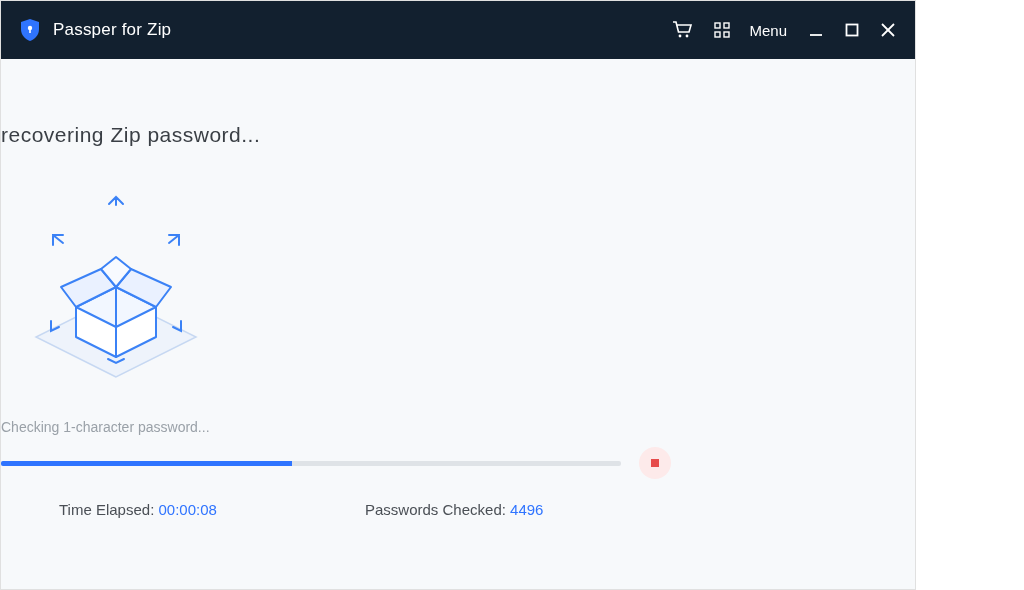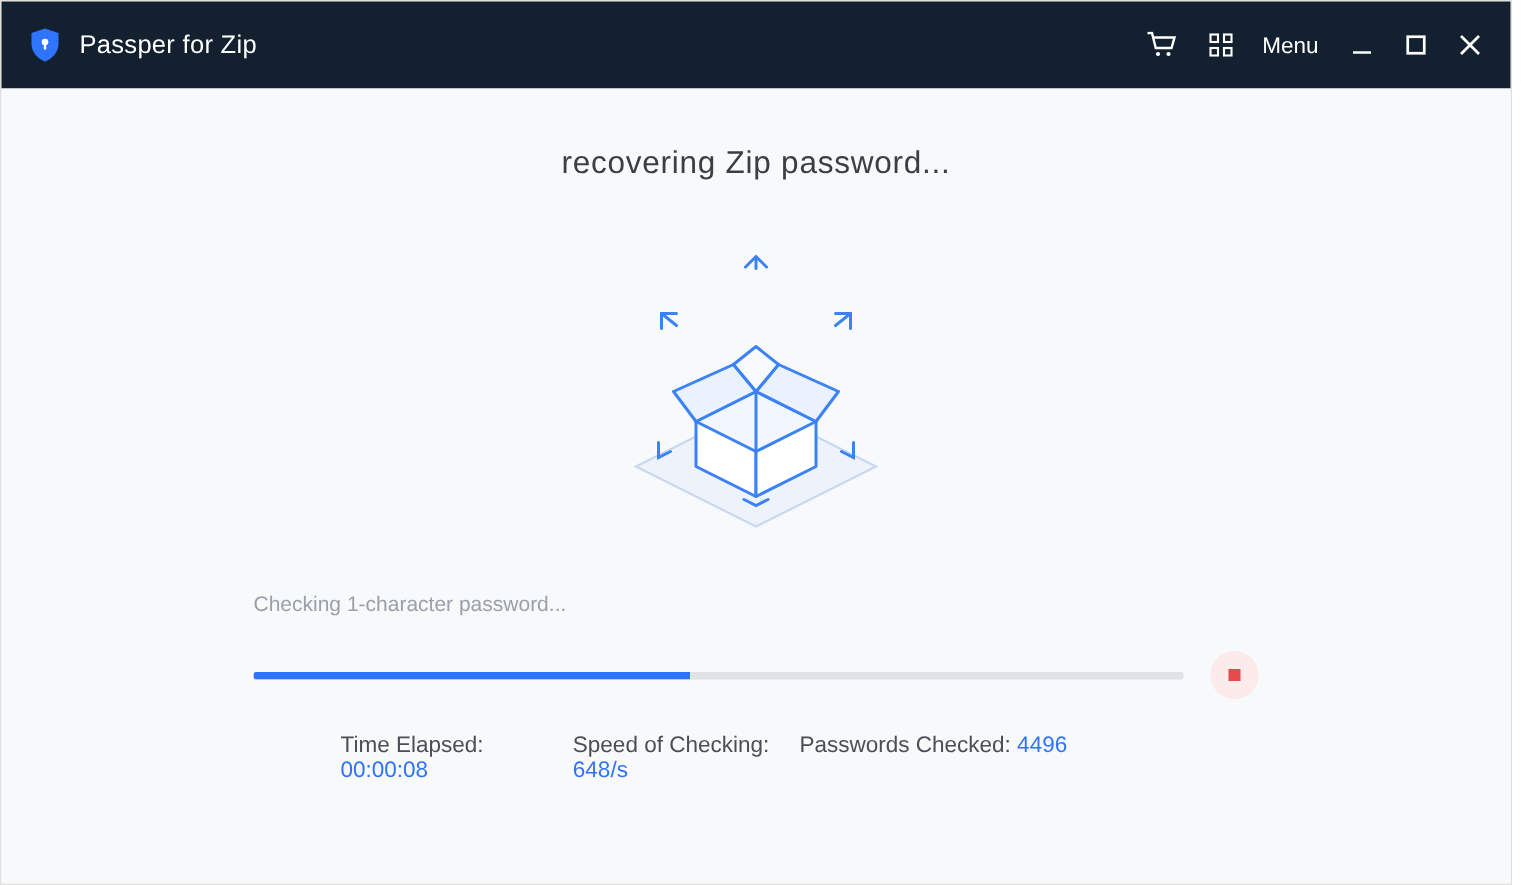--- a/index.html
+++ b/index.html
@@ -1,29 +1,29 @@
 <!DOCTYPE html>
 <html><head>
 <meta charset="utf-8">
 <style>
   * { box-sizing: border-box; margin: 0; padding: 0; }
   html, body { width: 1024px; height: 590px; font-family: "Segoe UI", Arial, sans-serif; background: #fff; overflow: hidden; }
-  .window { width: 1008px; height: 590px; border: 1px solid #e0e0e0; display: flex; flex-direction: column; }
+  .window { width: 916px; height: 590px; border: 1px solid #e0e0e0; display: flex; flex-direction: column; }
   .titlebar { height: 58px; background: #12202f; display: flex; align-items: center; padding: 0 20px 0 18px; color: #fff; }
   .titlebar-left { display: flex; align-items: center; gap: 12px; }
   .title-text { font-size: 17px; font-weight: 500; letter-spacing: 0.2px; }
   .titlebar-right { margin-left: auto; display: flex; align-items: center; gap: 22px; }
   .menu-group { display: flex; align-items: center; gap: 19px; }
   .menu-text { font-size: 15px; }
   .icon-btn { display: inline-flex; align-items: center; justify-content: center; cursor: pointer; }
-  .content { flex: 1; background: #f7f9fb; display: flex; flex-direction: column; align-items: center; padding-top: 38px; }
+  .content { flex: 1; background: #f7f9fb; display: flex; flex-direction: column; align-items: flex-start; padding-top: 64px; }
   .headline { font-size: 21px; color: #3a3f45; letter-spacing: 0.5px; }
   .illustration { margin-top: 40px; margin-bottom: 28px; }
   .progress-section { width: 670px; }
-  .progress-label { font-size: 14px; color: #9aa1a8; margin-bottom: 24px; }
+  .progress-label { font-size: 14px; color: #9aa1a8; margin-bottom: 12px; }
   .progress-row { display: flex; align-items: center; gap: 18px; }
   .progress-track { flex: 1; height: 5px; background: #dfe3e7; border-radius: 2px; overflow: hidden; }
   .progress-fill { height: 100%; background: #2f74ff; width: 47%; }
   .stop-btn { width: 32px; height: 32px; border-radius: 50%; background: #fdeaea; display: flex; align-items: center; justify-content: center; cursor: pointer; }
   .stop-square { width: 8px; height: 8px; background: #e64b4b; }
   .stats { display: flex; margin-top: 22px; padding-left: 58px; }
   .stats-col { flex: 1; display: flex; flex-direction: row; gap: 16px; }
   .stat { font-size: 15px; color: #4a4f55; }
   .stat .val { color: #2f74ff; }
 </style>
@@ -126,23 +126,20 @@
         </div>
         <div class="stop-btn">
           <div class="stop-square"></div>
         </div>
       </div>
       <div class="stats">
         <div class="stats-col">
           <div class="stat">
             <span>Time Elapsed: </span><span class="val">00:00:08</span>
           </div>
-          <div class="stat">
-            <span>Speed of Checking: </span><span class="val">648/s</span>
-          </div>
         </div>
         <div class="stats-col">
           <div class="stat">
             <span>Passwords Checked: </span><span class="val">4496</span>
           </div>
         </div>
       </div>
     </div>
   </div>
 

